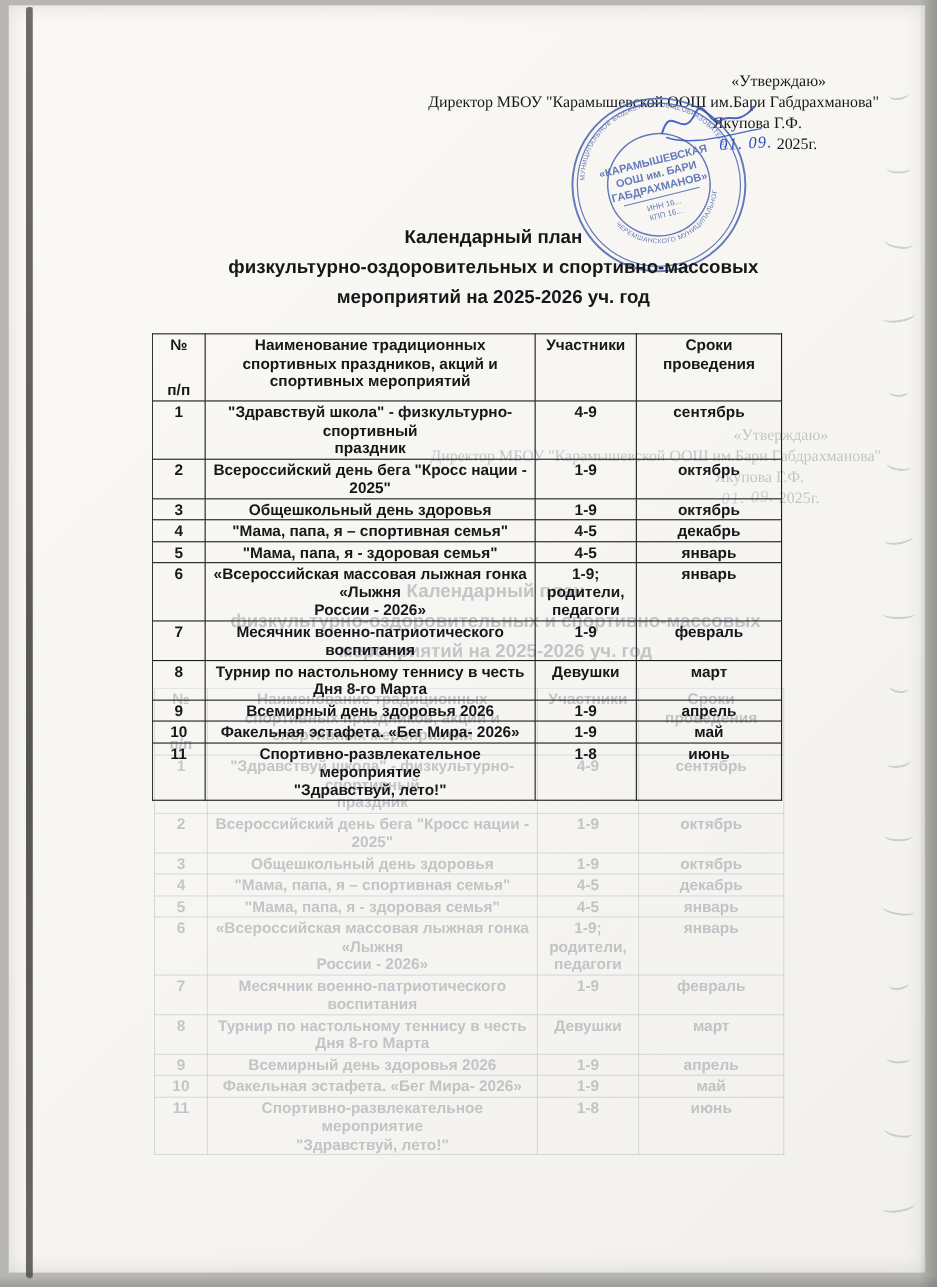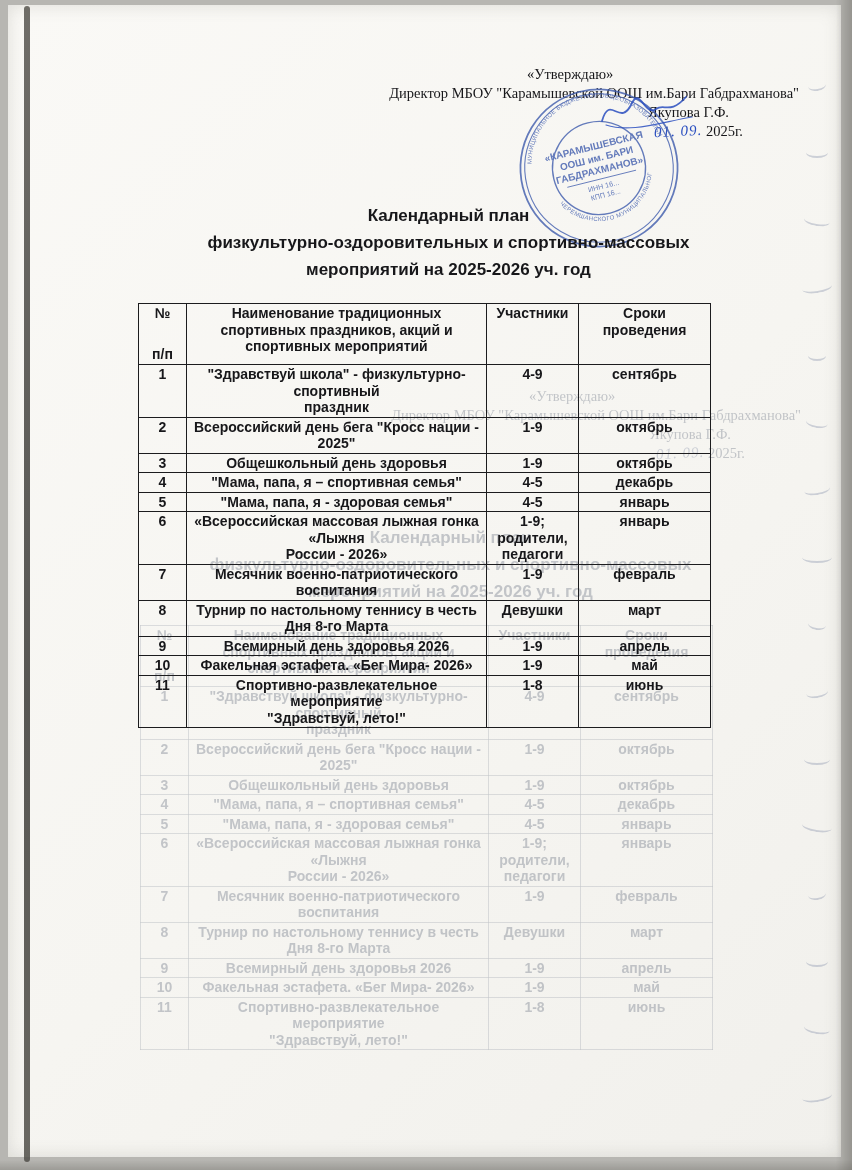--- a/index.html
+++ b/index.html
@@ -20,21 +20,21 @@
   .squig{display:block;width:26px;height:9px;border-bottom:2px solid rgba(120,132,162,.6);
          border-radius:50%;}
   
   .layer{position:absolute;left:0;top:0;right:0;}
   .ghost{position:absolute;left:2px;top:322px;right:-2px;opacity:.34;filter:blur(.4px);
          color:#5c6678;pointer-events:none;}
   .ghost .events-table, .ghost .events-table th, .ghost .events-table td{border-color:rgba(95,106,125,.55);}
   .ghost .hand{color:#7c87a2;}
   
   .approval{position:absolute;top:60px;right:42px;text-align:right;font-size:14.5px;line-height:1.3;}
-  .approval .l1{padding-right:48px;text-align:center;}
+  .approval .l1{padding-right:48px;}
   .approval .l3{padding-right:70px;font-family:Liberation Serif, serif;}
   .approval .l4{padding-right:56px;}
   .hand{font-style:italic;color:#2b4fc0;font-size:15px;letter-spacing:1px;
         display:inline-block;transform:rotate(-3deg);margin-right:4px;}
   
   .stamp{position:absolute;left:508px;top:80px;opacity:.8;}
   .sig{position:absolute;left:588px;top:78px;opacity:.85;}
   
   .doc-title{position:absolute;top:198px;left:0;right:0;text-align:center;
              font-family:"Liberation Sans",sans-serif;font-weight:bold;

